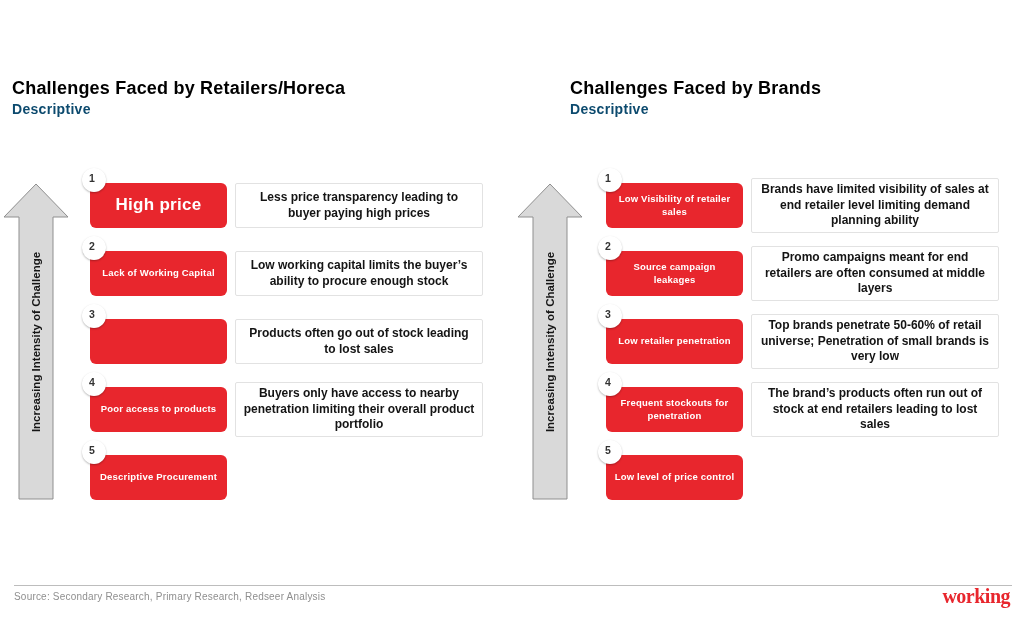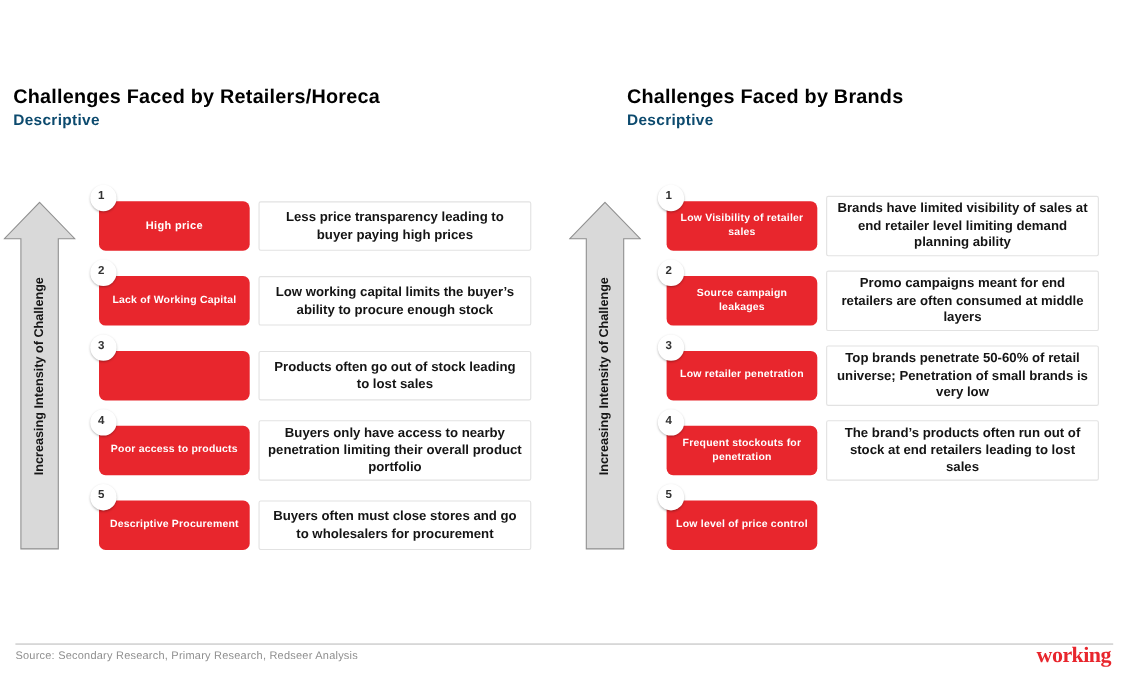--- a/index.html
+++ b/index.html
@@ -52,21 +52,21 @@
     position:relative;flex:none;width:137px;height:45px;box-sizing:border-box;
     background:var(--accent-red,#e8262d);
     border-radius:6px;
     display:flex;align-items:center;justify-content:center;
     padding:0 6px;
   }
   .redbox .label{
     color:#ffffff;font-weight:700;font-size:9.5px;line-height:1.3;
     text-align:center;letter-spacing:.2px;
   }
-  .panel.left .row:first-child .label{font-size:10px;letter-spacing:.3px;}
+  .panel.left .row:first-child .label{font-size:17px;letter-spacing:.3px;}
 
   .badge{
     position:absolute;left:-8px;top:-15px;width:24px;height:24px;
     background:#ffffff;border-radius:50%;
     box-shadow:0 1px 2px rgba(0,0,0,.28);
     display:flex;align-items:center;justify-content:center;
   }
   .badge .num{
     font-size:10.5px;font-weight:700;color:#333333;
     transform:translate(-2px,-2px);
@@ -160,23 +160,20 @@
     </div>
   </div>
 
   <div class="row">
     <div class="redbox">
       <div class="badge">
         <span class="num">5</span>
       </div>
       <span class="label">Descriptive Procurement</span>
     </div>
-    <div class="descbox">
-      <span class="desc">Buyers often must close stores and go to wholesalers for procurement</span>
-    </div>
   </div>
 </div>
   </section>
 
   <section class="panel right">
     <h1 class="title">Challenges Faced by Brands</h1>
     <h2 class="subtitle">Descriptive</h2>
     <div class="arrow-wrap">
       <svg class="arrow-svg" viewBox="0 0 66 317" preserveAspectRatio="none">
         <polygon points="33,1 65,34 50,34 50,316 16,316 16,34 1,34"></polygon>

